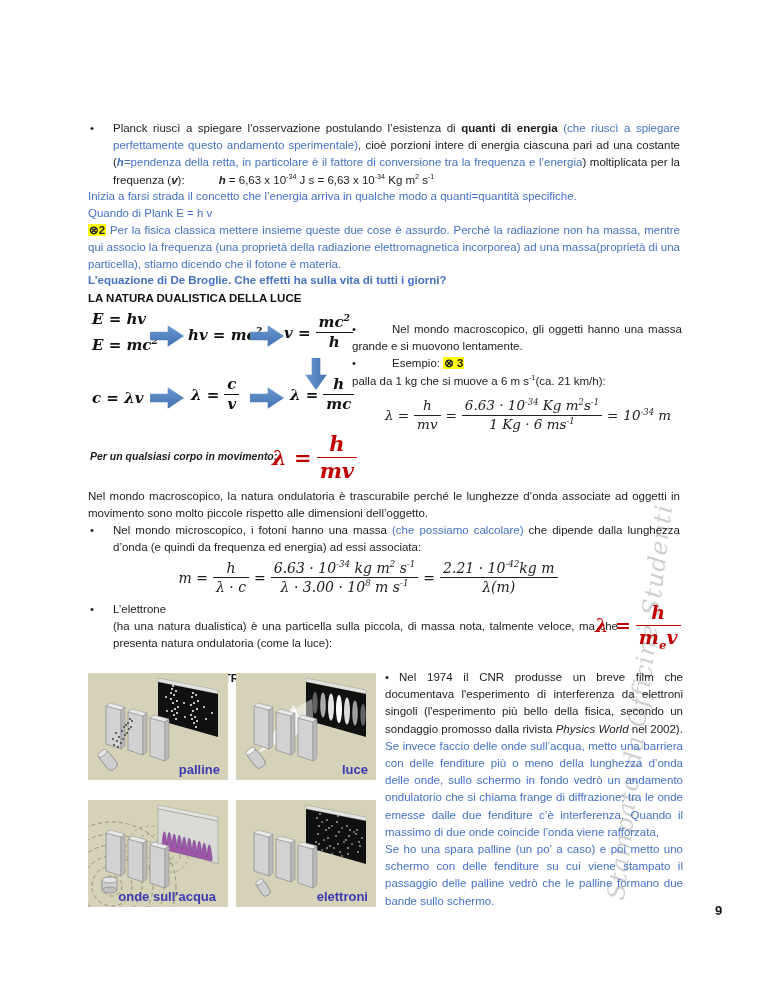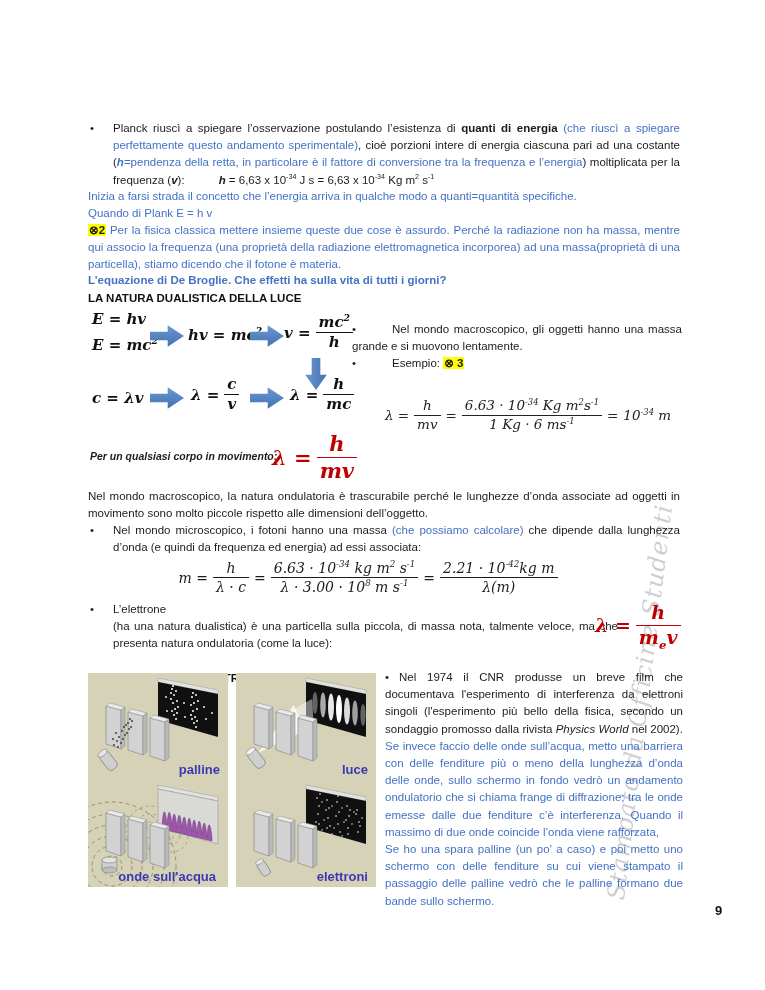--- a/index.html
+++ b/index.html
@@ -27,21 +27,21 @@
   .eqrow{display:inline-flex;align-items:center;gap:5px;white-space:nowrap;}
   .frac{display:inline-block;vertical-align:middle;text-align:center;line-height:1.15;}
   .frac .num{display:block;border-bottom:1.3px solid currentColor;padding:0 3px 1px;}
   .frac .den{display:block;padding:1px 3px 0;}
   .deq{font-size:15px;font-weight:bold;color:#111;}
   .ceq{font-size:13.5px;color:#222;}
   .arrow-r{display:inline-block;width:34px;height:24px;background:linear-gradient(180deg,#6f9bd4 0%,#3f6fae 100%);clip-path:polygon(0 32%,52% 32%,52% 5%,100% 50%,52% 95%,52% 68%,0 68%);}
   .arrow-d{display:inline-block;width:24px;height:32px;background:linear-gradient(90deg,#6f9bd4 0%,#3f6fae 100%);clip-path:polygon(32% 0,68% 0,68% 52%,95% 52%,50% 100%,5% 52%,32% 52%);}
   .watermark{font-family:"DejaVu Serif",serif;font-style:italic;color:#c7c7c7;font-size:24px;letter-spacing:1px;opacity:.85;transform:rotate(-83deg);text-align:center;pointer-events:none;}
   .pagenum{font-size:13px;font-weight:bold;color:#111;}
-  .panel-grid{display:grid;grid-template-columns:140px 140px;grid-auto-rows:107px;gap:0 8px;}
+  .panel-grid{display:grid;grid-template-columns:140px 140px;grid-auto-rows:107px;gap:20px 8px;}
   .panel-grid svg{display:block;}
 </style>
 </head>
 <body>
 
 <div class="pos watermark" style="left:430px;top:688px;width:420px;">Stampato da Officine Studenti</div>
 
 <div class="pos t" style="left:113px;top:120px;width:567px;">
   <p class="justify bullet-p">
     <span class="bullet-glyph">•</span>
@@ -102,20 +102,21 @@
   </span>
 </div>
 
 <div class="pos t" style="left:352px;top:321px;width:330px;">
   <p class="justify">
     <span>•</span><span class="spacer"></span><span>Nel mondo macroscopico, gli oggetti hanno una massa grande e si muovono lentamente.</span>
   </p>
   <p>
     <span>•</span><span class="spacer"></span><span>Esempio: </span><span class="hl b">⊗ 3</span>
   </p>
+  <p>palla da 1 kg che si muove a 6 m s<sup>-1</sup>(ca. 21 km/h):</p>
 </div>
 
 <div class="pos eqrow eq ceq" style="left:368px;top:398px;width:320px;justify-content:center;">
   <span>λ =</span>
   <span class="frac">
       <span class="num">h</span>
       <span class="den">mv</span>
     </span>
   <span>=</span>
   <span class="frac">

